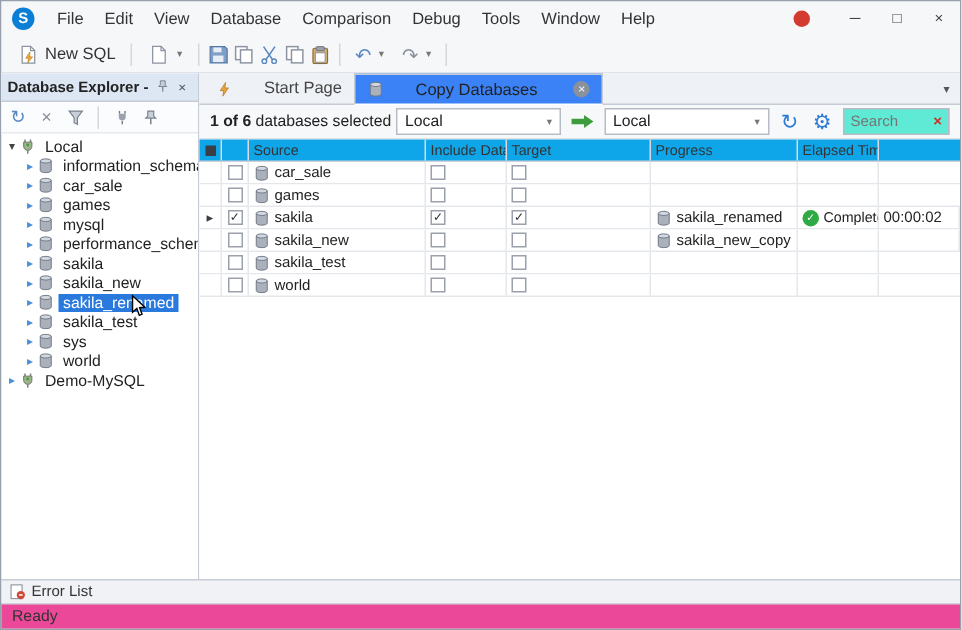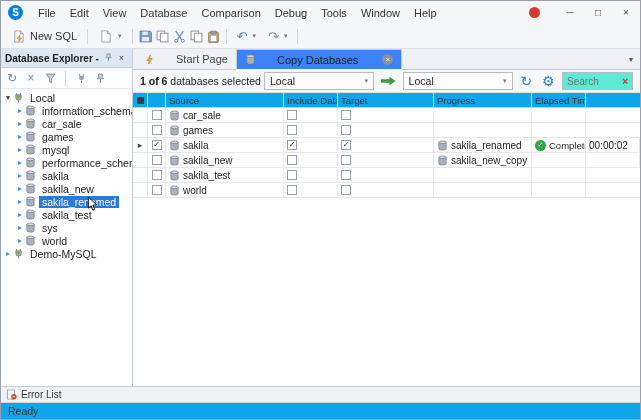--- a/index.html
+++ b/index.html
@@ -84,21 +84,21 @@
   .selarrow{margin:auto;font-size:9px;color:#3a3f46}
   .grow.active .selarrow::before{content:"▸"}
   .pico{display:none;width:11px;height:11px;border-radius:50%;background:#2faa44;color:#fff;font-size:7px;align-items:center;justify-content:center;margin-right:3px;flex:0 0 auto}
   .grow.has-progress .pico{display:flex}
   .c-prog{font-size:9.5px}
   .grid-rest{flex:1 1 auto;background:#fff}
 
   
   .errorbar{height:16px;border-top:1px solid #c6ccd4;background:#f1f2f5;display:flex;align-items:center;padding:0 5px;gap:4px;font-size:10px;color:#333;flex:0 0 auto}
   .errorbar svg{width:11px;height:11px}
-  .statusbar{height:17px;border-top:1px solid #d0d4da;background:#0ea5e9;display:flex;align-items:center;padding:0 7px;font-size:10.5px;color:#333;flex:0 0 auto}
+  .statusbar{height:17px;border-top:1px solid #d0d4da;background:#ec4899;display:flex;align-items:center;padding:0 7px;font-size:10.5px;color:#333;flex:0 0 auto}
 </style>
 </head>
 <body>
 
 <svg width="0" height="0" style="position:absolute">
   <defs>
     <symbol id="i-db" viewBox="0 0 12 12">
       <path d="M2 2.5 C2 1.6 3.8 1 6 1 s4 .6 4 1.5 v7 c0 .9 -1.8 1.5 -4 1.5 s-4 -.6 -4 -1.5 z" fill="#aab1bb"></path>
       <ellipse cx="6" cy="2.5" rx="4" ry="1.5" fill="#d2d8df" stroke="#6d7683" stroke-width=".7"></ellipse>
       <path d="M2 2.5 v7 c0 .9 1.8 1.5 4 1.5 s4 -.6 4 -1.5 v-7" fill="none" stroke="#6d7683" stroke-width=".7"></path>

